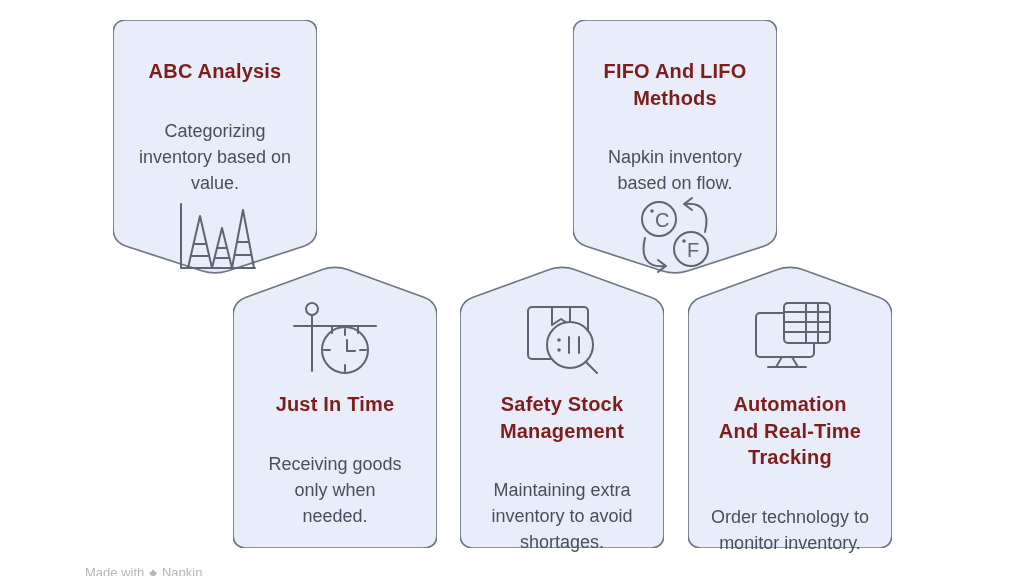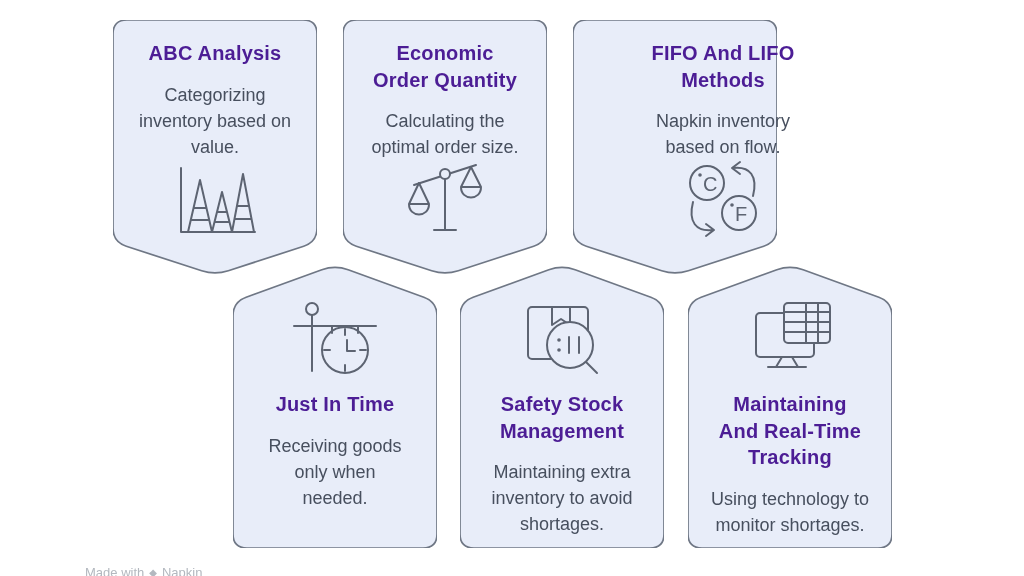--- a/index.html
+++ b/index.html
@@ -11,22 +11,22 @@
   .canvas{position:absolute;inset:0;}
   .card{position:absolute;width:204px;}
   .card .shape{position:absolute;left:0;top:0;}
   .card .content{
     position:relative;display:flex;flex-direction:column;align-items:center;
     text-align:center;box-sizing:border-box;
   }
   .card.top .content{height:222px;padding:20px 12px 0;}
   .card.bottom .content{height:283px;padding:34px 12px 14px;}
   .title{
-    margin:0;font-weight:700;font-size:20px;line-height:1.33;
-    color:#4c1d95;letter-spacing:.2px;
+    margin:18px;font-weight:700;font-size:20px;line-height:1.33;
+    color:#7f1d1d;letter-spacing:.2px;
   }
   .bottom .title{margin-top:12px;}
   .desc{
     margin:15px 0 0;font-size:18px;line-height:1.45;color:#474f5e;
   }
   .icon{line-height:0;}
   .top .icon{margin-top:auto;margin-bottom:8px;}
   .icon svg{stroke:#5d6472;fill:none;stroke-width:2;stroke-linecap:round;stroke-linejoin:round;}
   .icon .glyph{fill:#5d6472;stroke:none;font-family:"Liberation Sans",sans-serif;font-size:20px;}
   .icon .dotfill{fill:#5d6472;stroke:none;}
@@ -53,40 +53,22 @@
         <svg width="92" height="80" viewBox="0 0 92 80">
           <path d="M 12,8 V 72 M 12,72 H 86"></path>
           <path d="M 19,72 L 31,20 L 43,72 Z M 24.5,48 H 37.5 M 21.8,60 H 40.2"></path>
           <path d="M 43,72 L 53,32 L 63,72 M 48,52 H 58 M 45.5,62 H 60.5"></path>
           <path d="M 63,72 L 74,14 L 85,72 M 67.9,46 H 80.1 M 65.5,59 H 82.5"></path>
         </svg>
       </div>
     </div>
   </div>
 
-  <div class="card top" style="left:343px;top:20px;height:255px;">
-    <svg class="shape" width="204" height="255" viewBox="0 0 204 255">
-      <path d="M 14,0 L 190,0 Q 204,0 204,14 L 204,208 Q 204,222 190.7,226.3 L 115.3,250.7 Q 102,255 88.7,250.7 L 13.3,226.3 Q 0,222 0,208 L 0,14 Q 0,0 14,0 Z" fill="#e8edf9" stroke="#6f7785" stroke-width="1.7"></path>
-    </svg>
-    <div class="content">
-      <h2 class="title" style="max-width:152px;">Economic Order Quantity</h2>
-      <p class="desc" style="max-width:168px;">Calculating the optimal order size.</p>
-      <div class="icon">
-        <svg width="86" height="80" viewBox="0 0 86 80">
-          <path d="M 43,16 V 70 M 32,70 H 54"></path>
-          <path d="M 12,25 L 74,5"></path>
-          <circle cx="43" cy="14" r="5" class="occlude" style="fill:#e8edf9;"></circle>
-          <path d="M 17,23 L 7,44 M 17,23 L 27,44 M 7,44 H 27 M 7,44 C 7,58 27,58 27,44"></path>
-          <path d="M 69,7 L 59,27 M 69,7 L 79,27 M 59,27 H 79 M 59,27 C 59,41 79,41 79,27"></path>
-        </svg>
-      </div>
-    </div>
-  </div>
 
-  <div class="card top" style="left:573px;top:20px;height:255px;padding-left:48px;">
+  <div class="card top" style="left:573px;top:20px;height:255px;">
     <svg class="shape" width="204" height="255" viewBox="0 0 204 255">
       <path d="M 14,0 L 190,0 Q 204,0 204,14 L 204,208 Q 204,222 190.7,226.3 L 115.3,250.7 Q 102,255 88.7,250.7 L 13.3,226.3 Q 0,222 0,208 L 0,14 Q 0,0 14,0 Z" fill="#e8edf9" stroke="#6f7785" stroke-width="1.7"></path>
     </svg>
     <div class="content">
       <h2 class="title" style="max-width:168px;">FIFO And LIFO Methods</h2>
       <p class="desc" style="max-width:168px;">Napkin inventory based on flow.</p>
       <div class="icon">
         <svg width="86" height="80" viewBox="0 0 86 80">
           <circle cx="27" cy="23" r="17"></circle>
           <circle cx="59" cy="53" r="17"></circle>
@@ -149,22 +131,22 @@
     </svg>
     <div class="content">
       <div class="icon">
         <svg width="92" height="80" viewBox="0 0 92 80">
           <rect x="12" y="14" width="58" height="44" rx="4"></rect>
           <path d="M 38,58 L 32,68 M 48,58 L 54,68 M 24,68 H 62"></path>
           <rect x="40" y="4" width="46" height="40" rx="4" class="occlude" style="fill:#e8edf9;"></rect>
           <path d="M 40,13 H 86 M 40,23 H 86 M 40,33 H 86 M 62,4 V 44 M 74,4 V 44"></path>
         </svg>
       </div>
-      <h2 class="title" style="max-width:146px;">Maintaining And Real-Time Tracking</h2>
-      <p class="desc" style="max-width:170px;">Using technology to monitor shortages.</p>
+      <h2 class="title" style="max-width:146px;">Automation And Real-Time Tracking</h2>
+      <p class="desc" style="max-width:170px;">Order technology to monitor inventory.</p>
     </div>
   </div>
 
   <div class="watermark">
     <span>Made with</span>
     <span class="diamond">◆</span>
     <span>Napkin</span>
   </div>
 
 </div>

